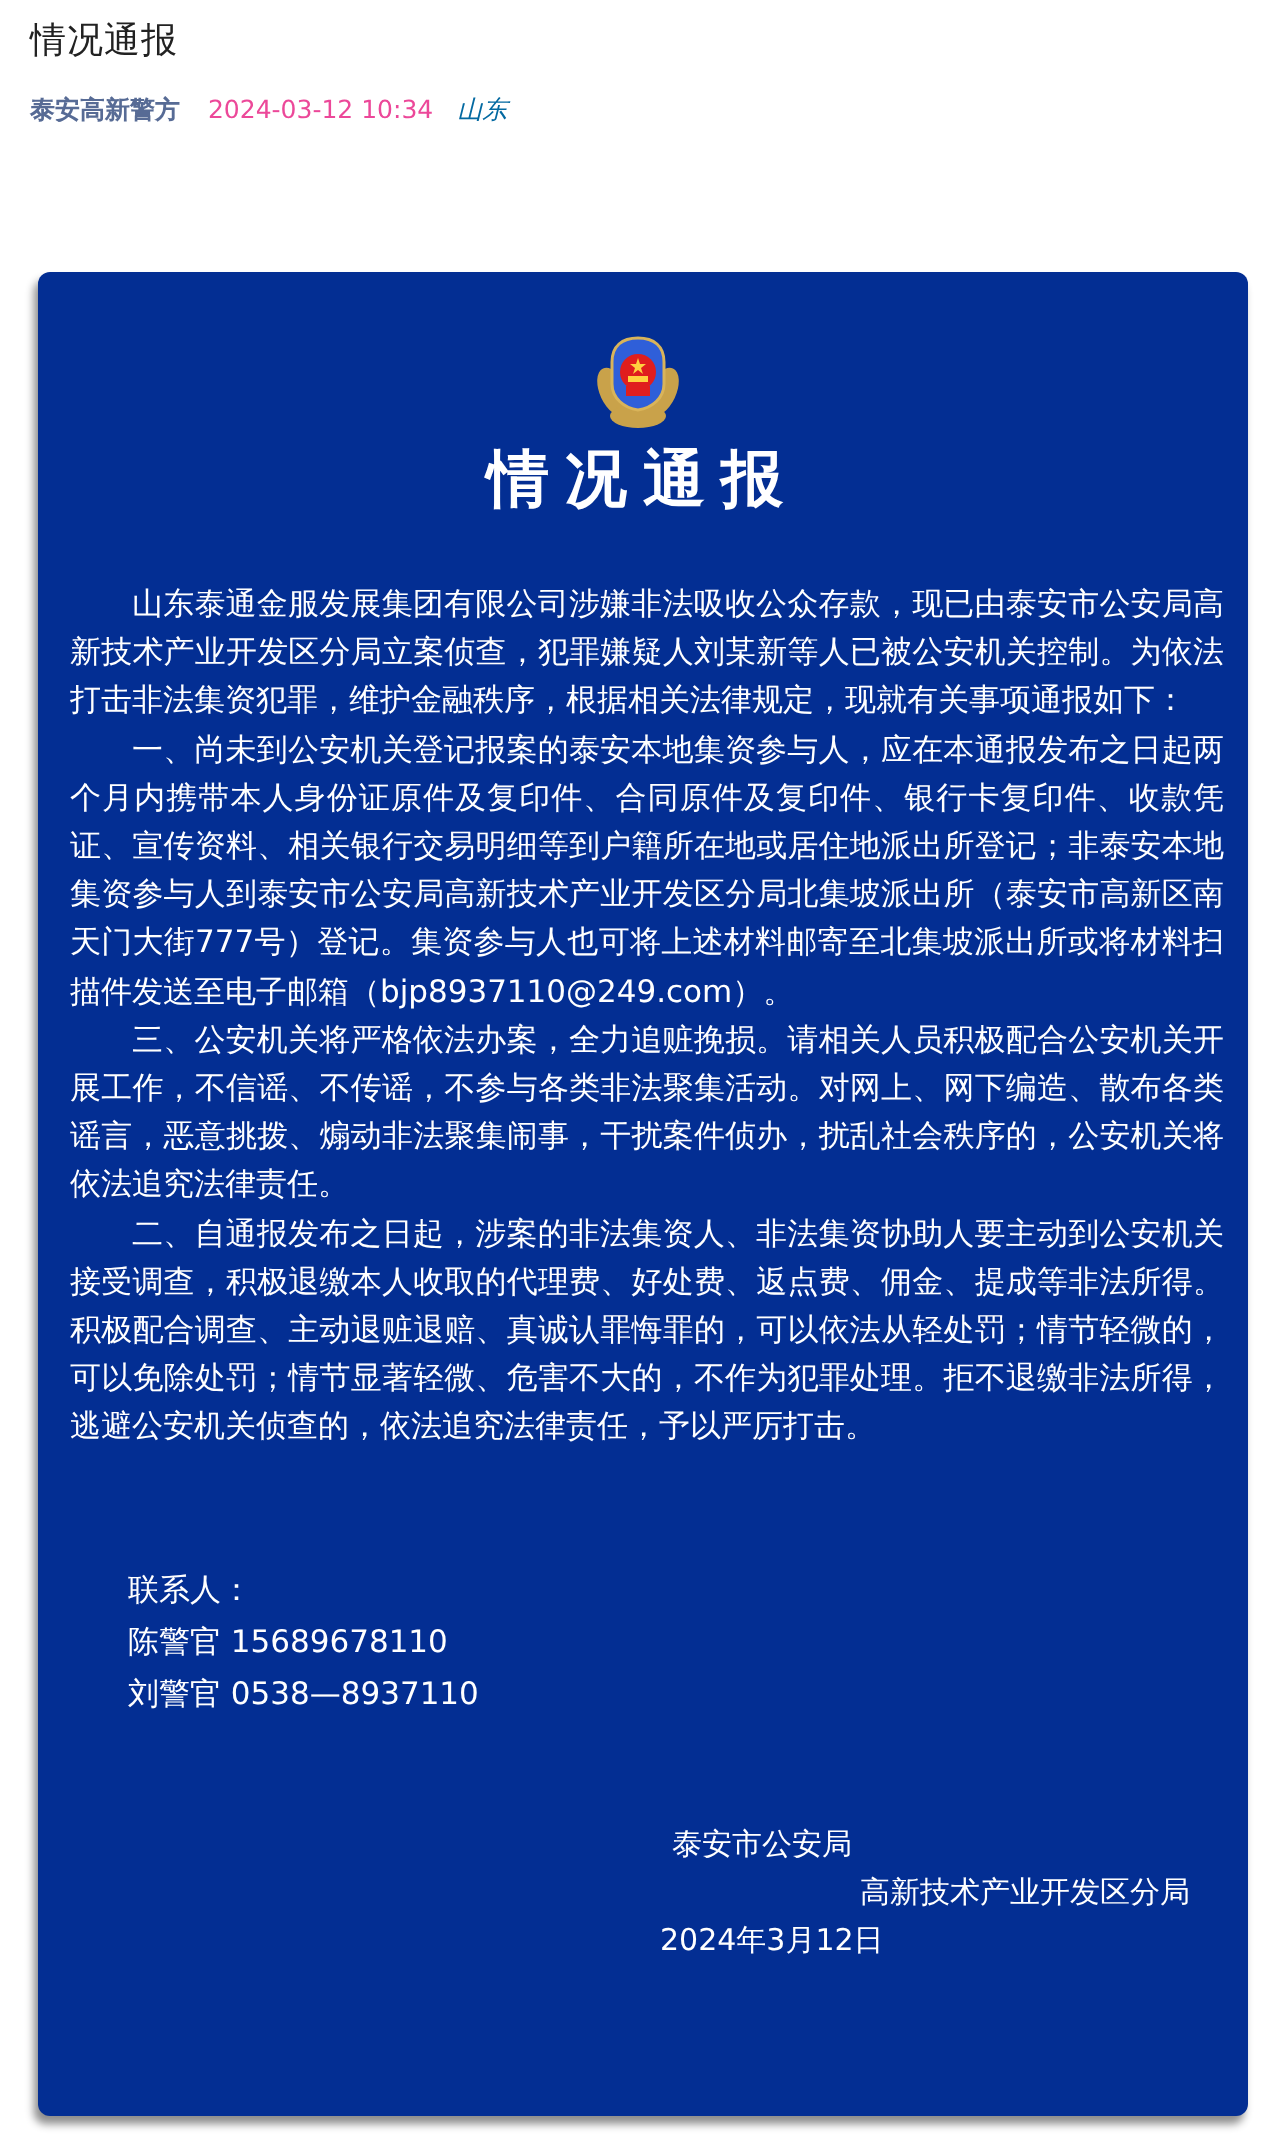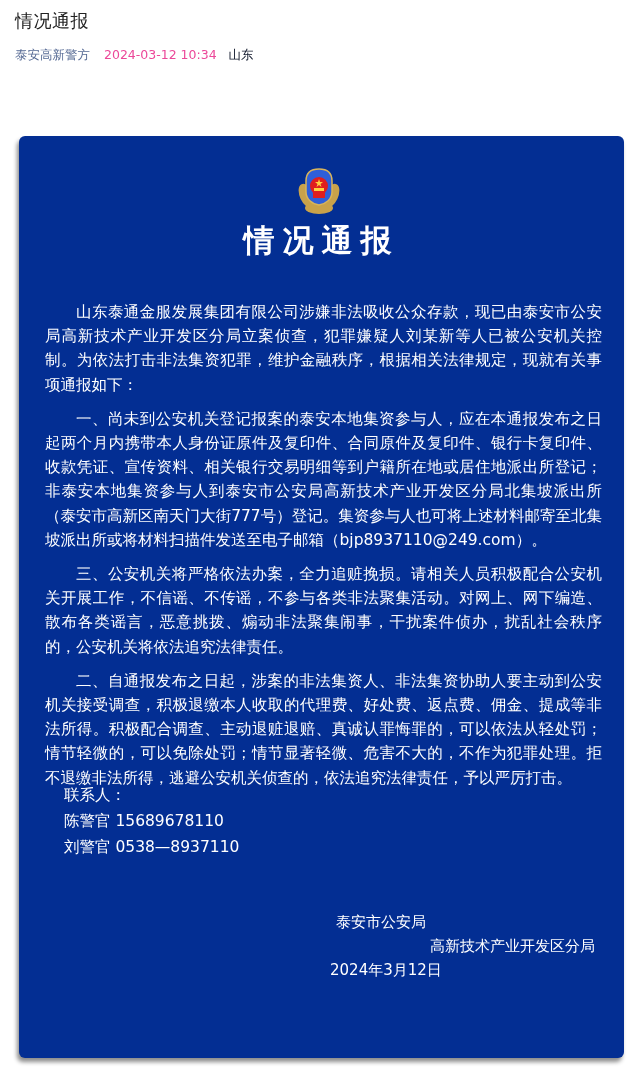--- a/index.html
+++ b/index.html
@@ -8,40 +8,40 @@
       font-family: "DejaVu Sans", "Liberation Sans", sans-serif;
     }
     .article-title {
       position: absolute; left: 15px; top: 9px;
       font-size: 18px; color: #222; line-height: 24px; letter-spacing: 0.5px;
     }
     .meta {
       position: absolute; left: 15px; top: 46px; font-size: 12.5px; line-height: 18px;
       white-space: nowrap;
     }
-    .meta .account { color: #576b95; margin-right: 10px; }
+    .meta .account { color: #576b95; margin-right: 10px; font-weight: bold; }
     .meta .time { color: #ec4899; margin-right: 8px; }
-    .meta .loc { color: #0f172a; }
+    .meta .loc { color: #0369a1; font-style: italic; }
 
     .card {
       position: absolute; left: 19px; top: 136px; width: 605px; height: 922px;
       background: #032e93; border-radius: 6px;
       box-shadow: -2px 4px 4px rgba(0,0,0,0.45);
       color: #ffffff;
     }
     .emblem { position: absolute; left: 277px; top: 30px; width: 46px; height: 50px; }
     .card-title {
       position: absolute; left: 0; right: 0; top: 84px; text-align: center;
       font-size: 31px; font-weight: bold; letter-spacing: 8px; line-height: 40px;
     }
     .body-text {
       position: absolute; left: 16px; width: 577px; top: 154px;
       font-size: 15.5px; line-height: 24.2px; text-align: justify;
     }
-    .body-text p { margin: 10px; text-indent: 2em; }
+    .body-text p { margin: 0; text-indent: 2em; }
     .contacts {
       position: absolute; left: 45px; top: 646px; font-size: 15.5px; line-height: 26px;
     }
     .sign1 { position: absolute; left: 317px; top: 774px; font-size: 15px; line-height: 24px; }
     .sign2 { position: absolute; left: 411px; top: 798px; font-size: 15px; line-height: 24px; }
     .sign3 { position: absolute; left: 311px; top: 822px; font-size: 15px; line-height: 24px; }
   </style>
 </head>
 <body>
 

